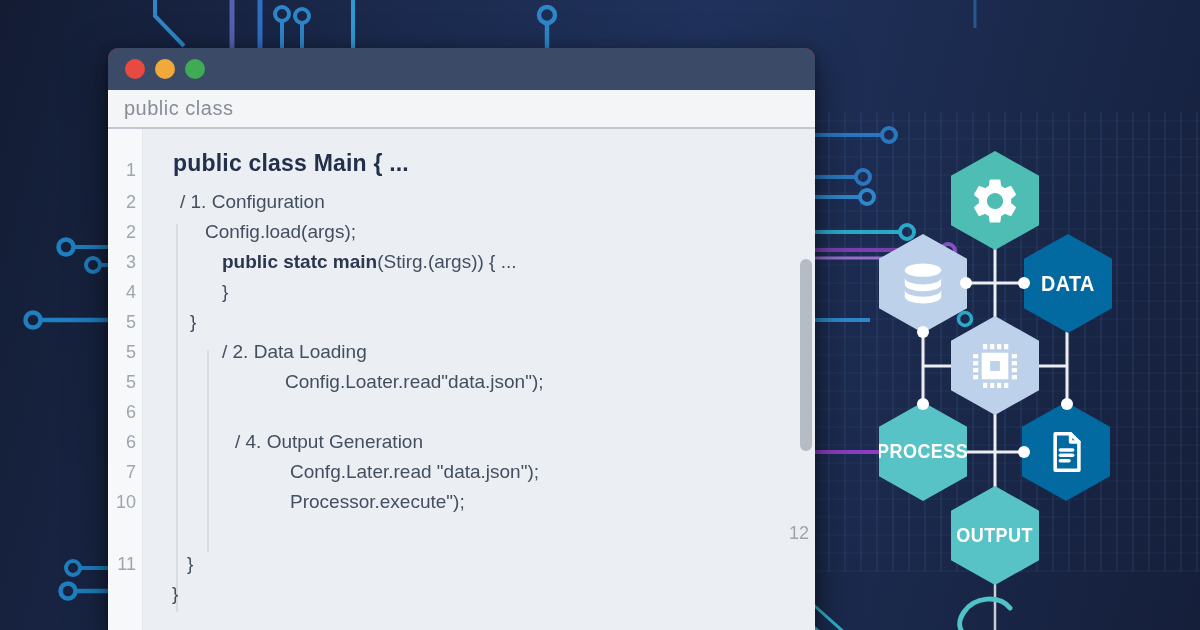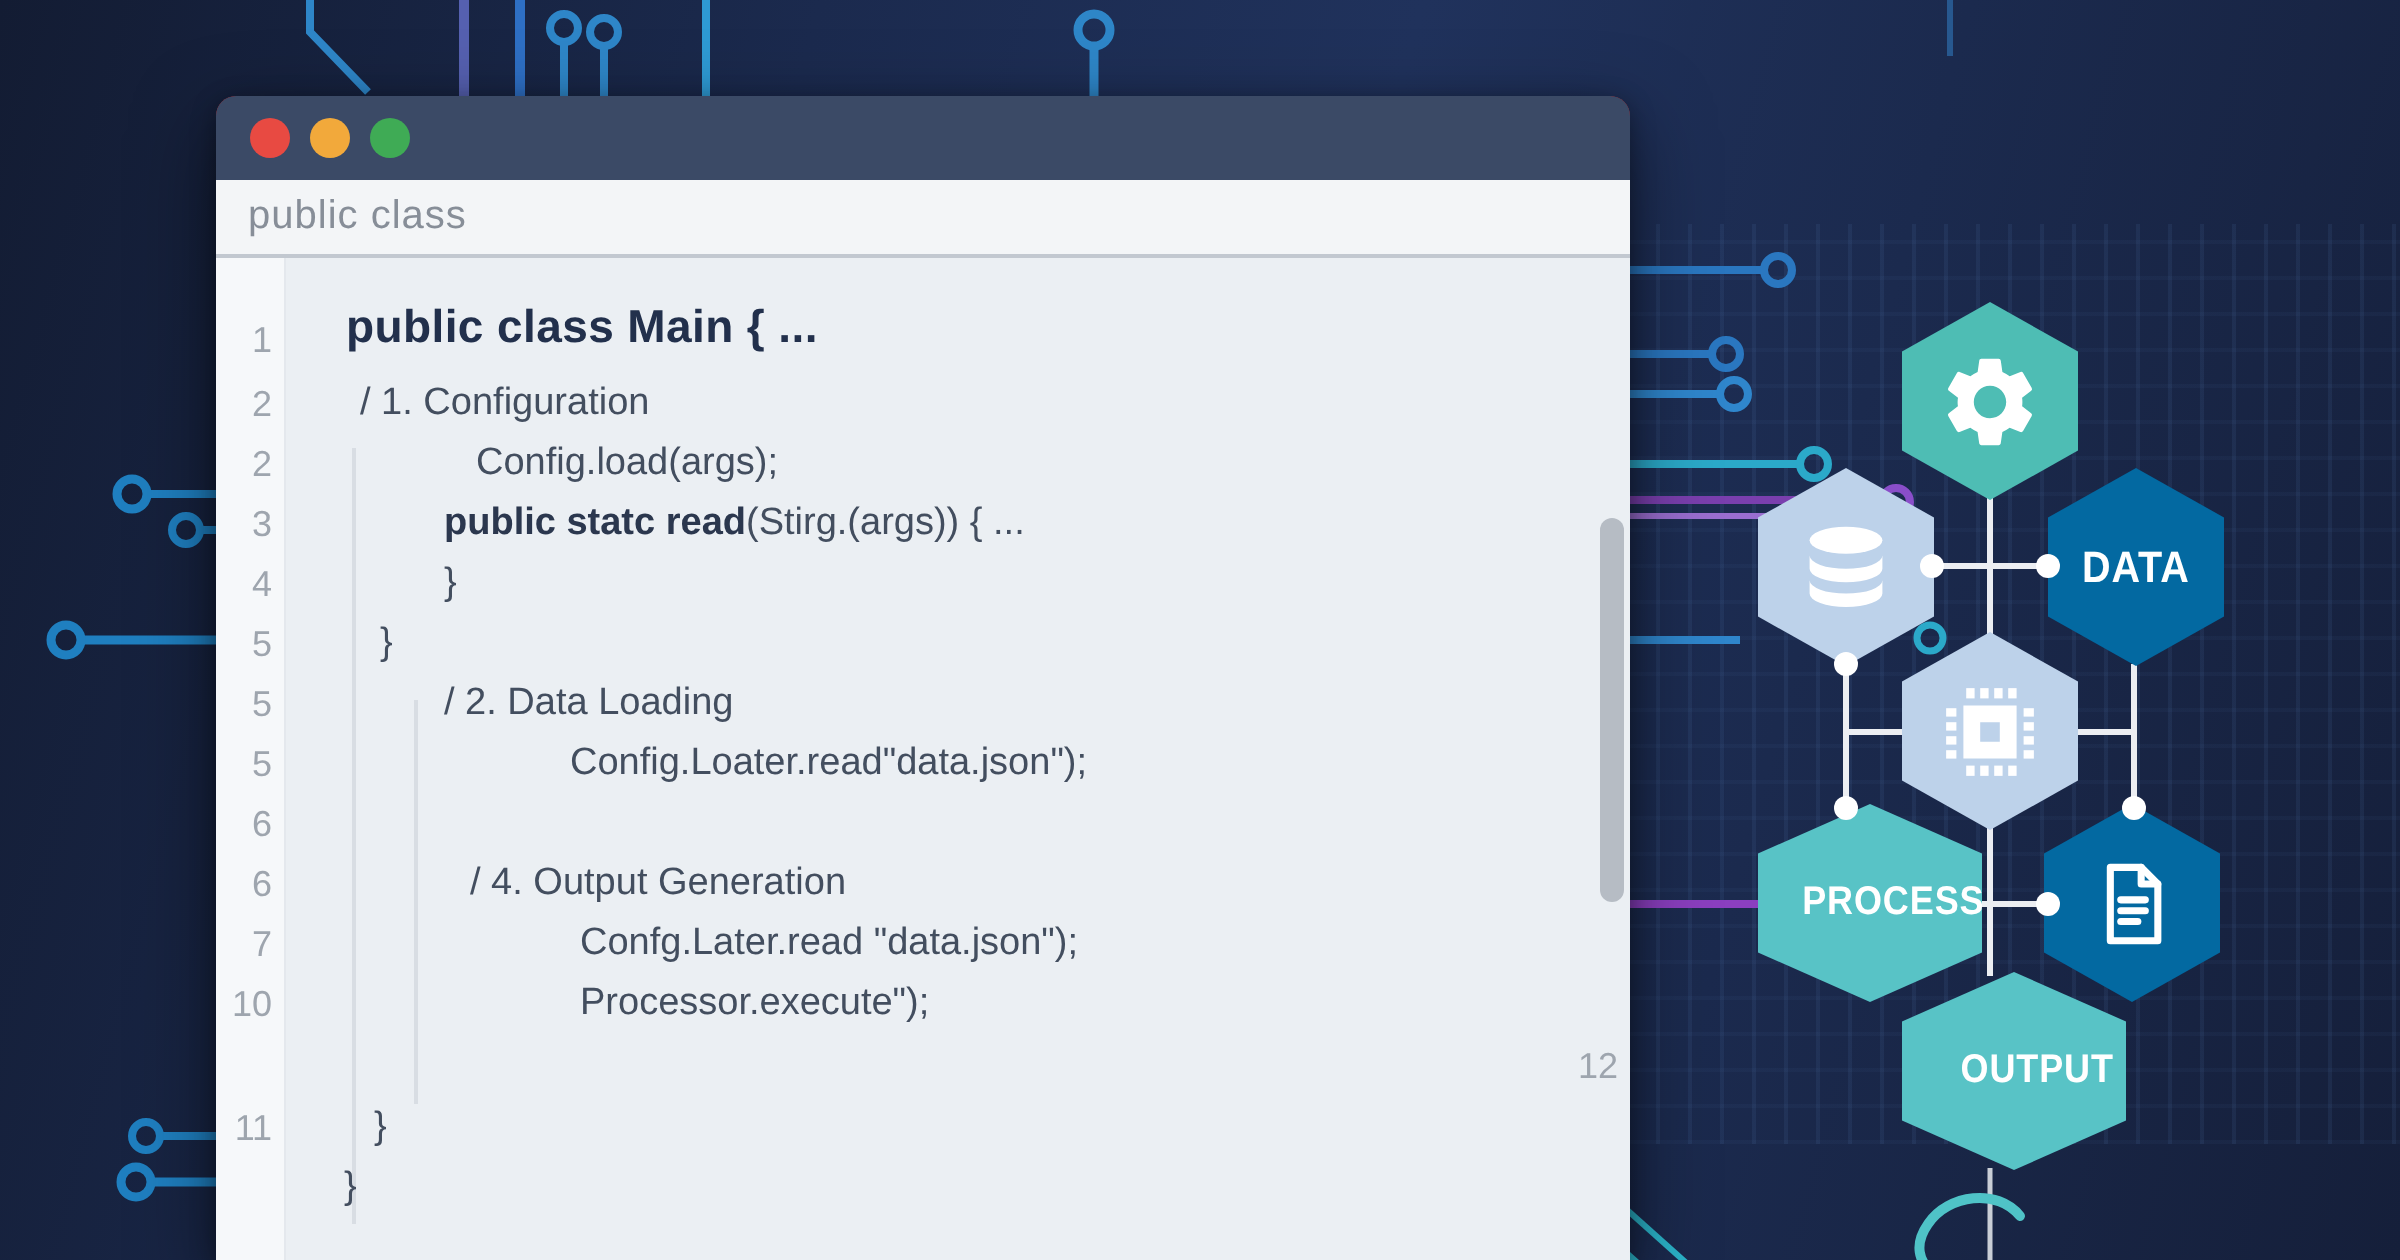--- a/index.html
+++ b/index.html
@@ -48,21 +48,21 @@
   .r14{height:32px;line-height:32px;flex-direction:column;}
   .scrollbar{position:absolute;left:692px;top:130px;width:12px;height:192px;border-radius:6px;background:#b6bcc4;}
 
   
   .hex{
     position:absolute;width:88px;height:99px;z-index:3;
     clip-path:polygon(50% 0%,100% 25%,100% 75%,50% 100%,0% 75%,0% 25%);
     display:flex;align-items:center;justify-content:center;
   }
   .hex.teal{background:#4ebdb4;}
-  .hex.teal2{background:#58c3c6;padding-left:24px;}
+  .hex.teal2{background:#58c3c6;}
   .hex.blue{background:#bdd2ea;}
   .hex.orange{background:#0369a1;}
   .hex-label{color:#fff;font-weight:700;font-size:20px;letter-spacing:.5px;transform:scaleX(.9);white-space:nowrap;}
   .hex-label.big{font-size:22px;}
   .hex svg{display:block;}
 </style>
 </head>
 <body>
 
 <div class="texture"></div>
@@ -145,25 +145,25 @@
       <div class="row r1">
           <span class="ln">1</span>
           <span class="code" style="padding-left:31px">public class Main { ...</span>
         </div>
       <div class="row">
           <span class="ln">2</span>
           <span class="code" style="padding-left:38px">/ 1. Configuration</span>
         </div>
       <div class="row">
           <span class="ln">2</span>
-          <span class="code" style="padding-left:96px">Config.load(args);</span>
+          <span class="code" style="padding-left:63px">Config.load(args);</span>
         </div>
       <div class="row">
           <span class="ln">3</span>
-          <span class="code" style="padding-left:80px"><b>public statc read</b><span>(Stirg.(args)) { ...</span></span>
+          <span class="code" style="padding-left:80px"><b>public statc main</b><span>(Stirg.(args)) { ...</span></span>
         </div>
       <div class="row">
           <span class="ln">4</span>
           <span class="code" style="padding-left:80px">}</span>
         </div>
       <div class="row">
           <span class="ln">5</span>
           <span class="code" style="padding-left:48px">}</span>
         </div>
       <div class="row">

